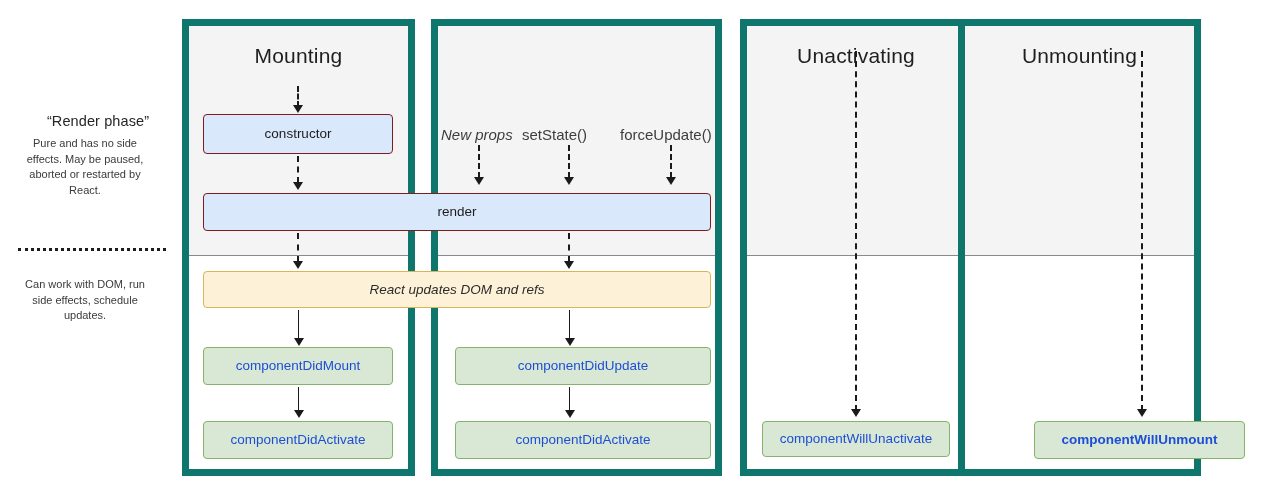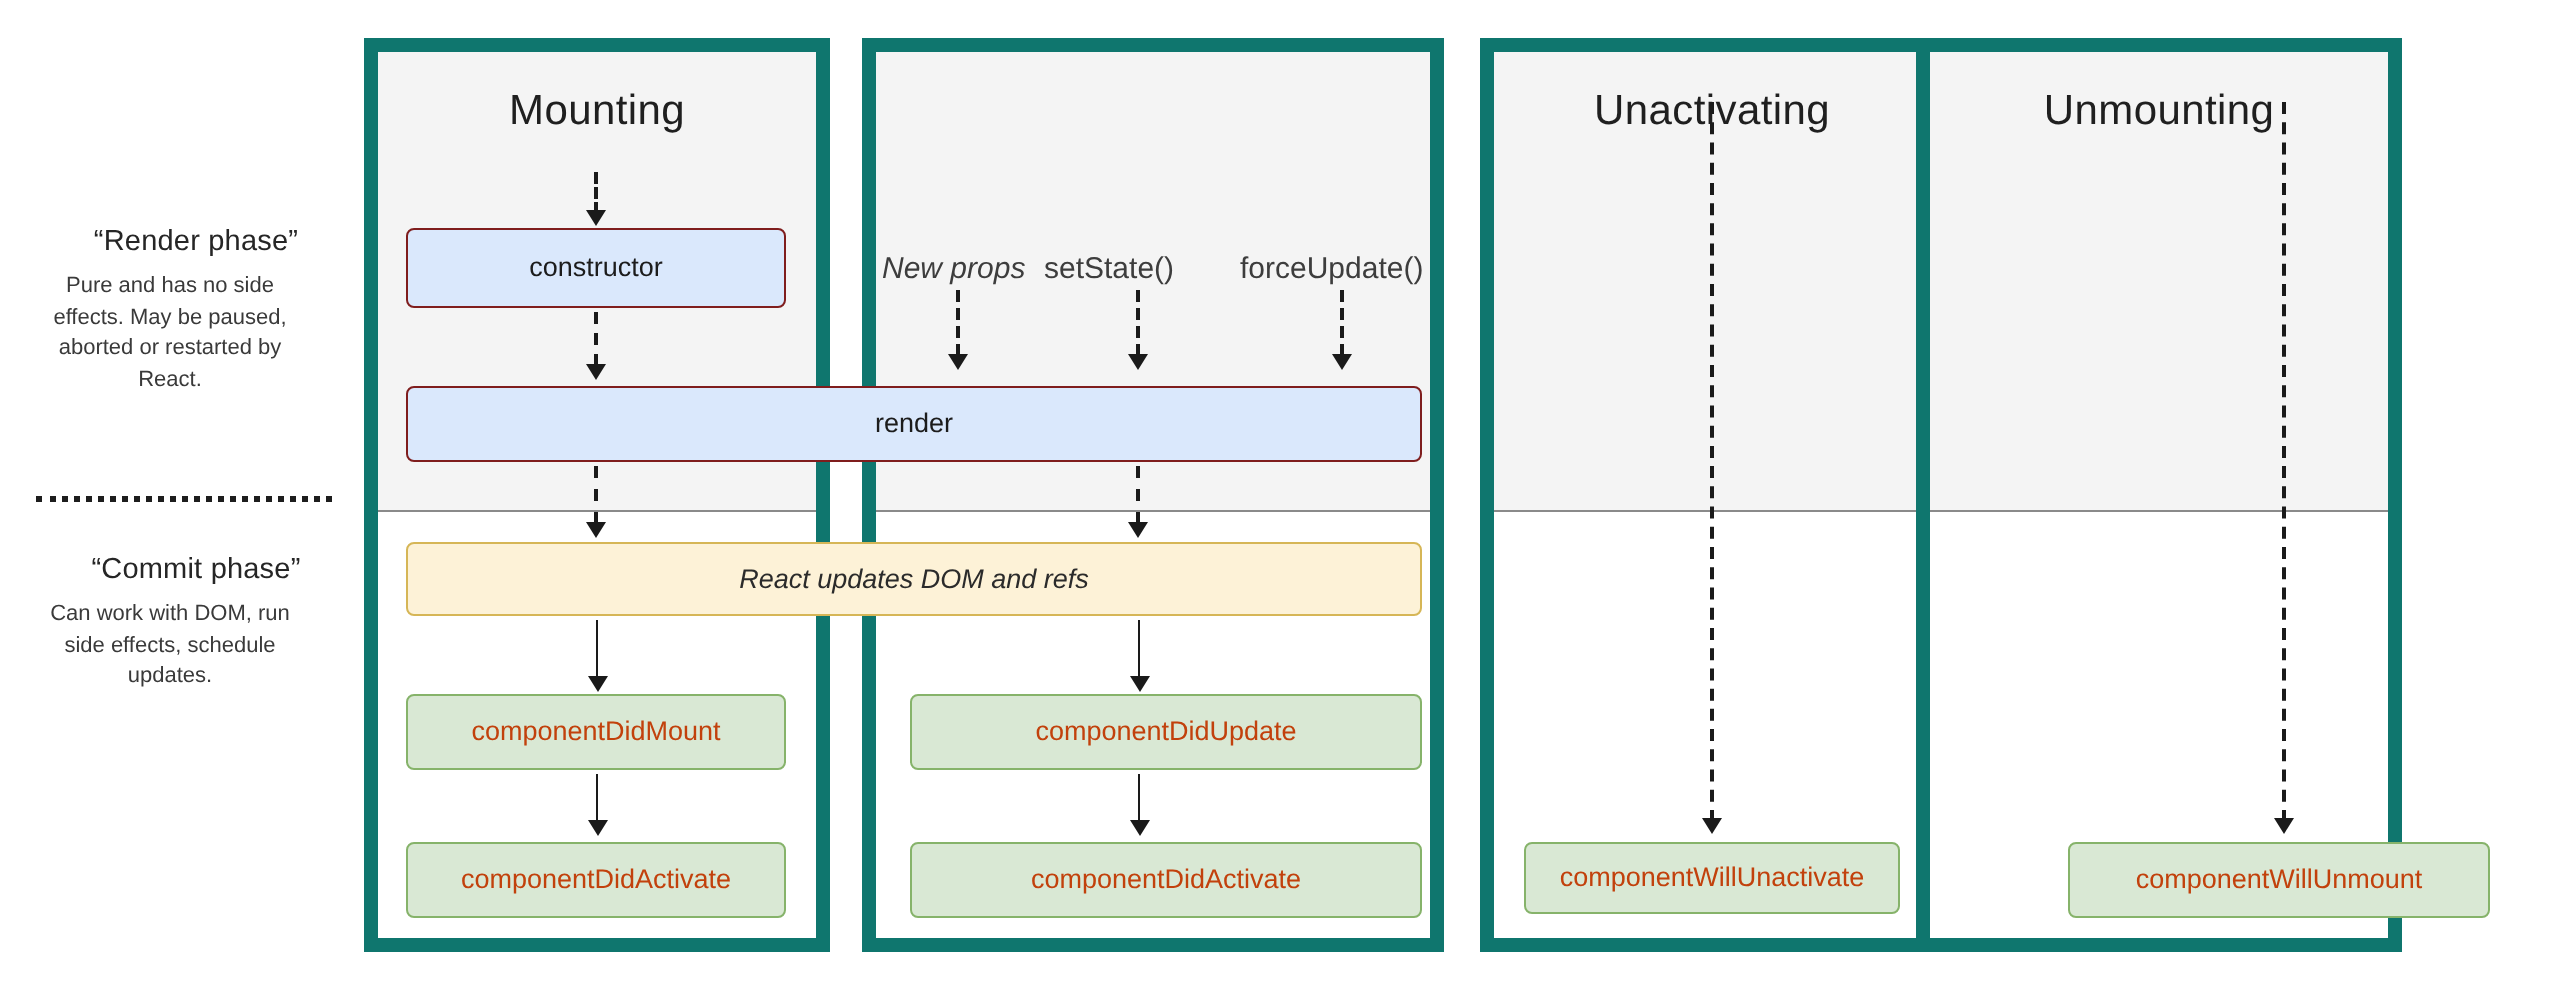--- a/index.html
+++ b/index.html
@@ -94,21 +94,21 @@
   .node-yellow {
     background: #fdf2d7;
     border: 1px solid #d6b656;
     color: #2b2b2b;
     font-style: italic;
     font-size: 13.5px;
   }
   .node-green {
     background: #d9e8d4;
     border: 1px solid #86b36a;
-    color: #c2410c;
+    color: #1d4ed8;
   }
 
   
   .trigger {
     position: absolute;
     text-align: left;
     font-size: 15px;
     color: #3d3d3d;
     white-space: nowrap;
   }
@@ -140,21 +140,20 @@
 <div id="stage">
 
   <div class="phase-label" style="top:113px;">
     <div class="phase-title">“Render phase”</div>
     <div class="phase-desc">Pure and has no side effects. May be paused, aborted or restarted by React.</div>
   </div>
 
   <div class="phase-divider" style="top:248px;"></div>
 
   <div class="phase-label" style="top:277px;">
-    <div class="phase-title">“Commit phase”</div>
     <div class="phase-desc">Can work with DOM, run side effects, schedule updates.</div>
   </div>
 
   <div class="column" style="left:182px; top:19px; width:233px; height:457px;">
     <div class="column-render-zone" style="height:230px;"></div>
     <div class="column-title">Mounting</div>
   </div>
 
   <div class="column" style="left:431px; top:19px; width:291px; height:457px;">
     <div class="column-render-zone" style="height:230px;"></div>
@@ -221,15 +220,15 @@
   <div class="node node-green" style="left:455px; top:421px; width:256px; height:38px;">componentDidActivate</div>
 
   <div class="conn conn-dashed" style="left:855px; top:51px; height:360px;"></div>
   <div class="arrowhead" style="left:851px; top:409px;"></div>
 
   <div class="node node-green" style="left:762px; top:421px; width:188px; height:36px;">componentWillUnactivate</div>
 
   <div class="conn conn-dashed" style="left:1141px; top:51px; height:360px;"></div>
   <div class="arrowhead" style="left:1137px; top:409px;"></div>
 
-  <div class="node node-green" style="left:1034px; top:421px; width:211px; height:38px;">componentWillUnmount</div>
+  <div class="node node-green" style="left:1034px; top:421px; width:211px; height:38px;font-weight:bold;">componentWillUnmount</div>
 
 </div>
 
 </body></html>

